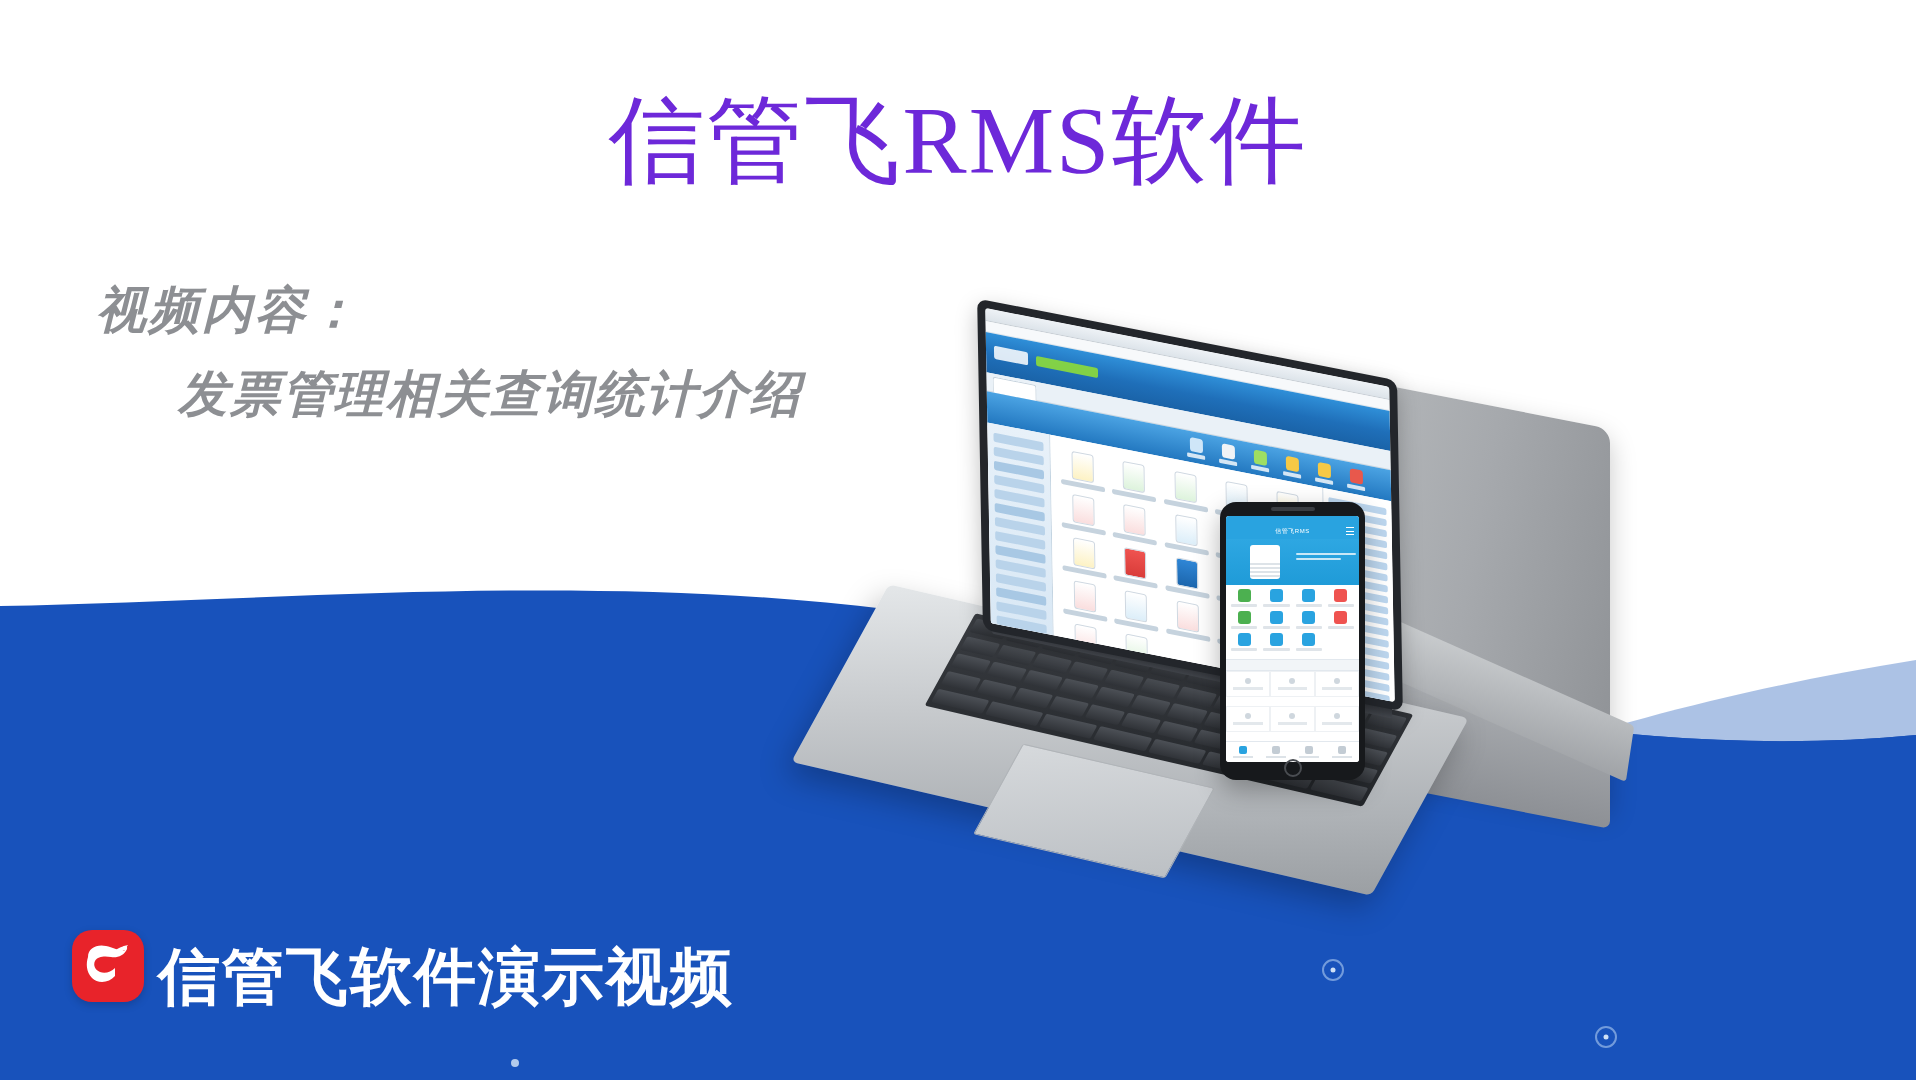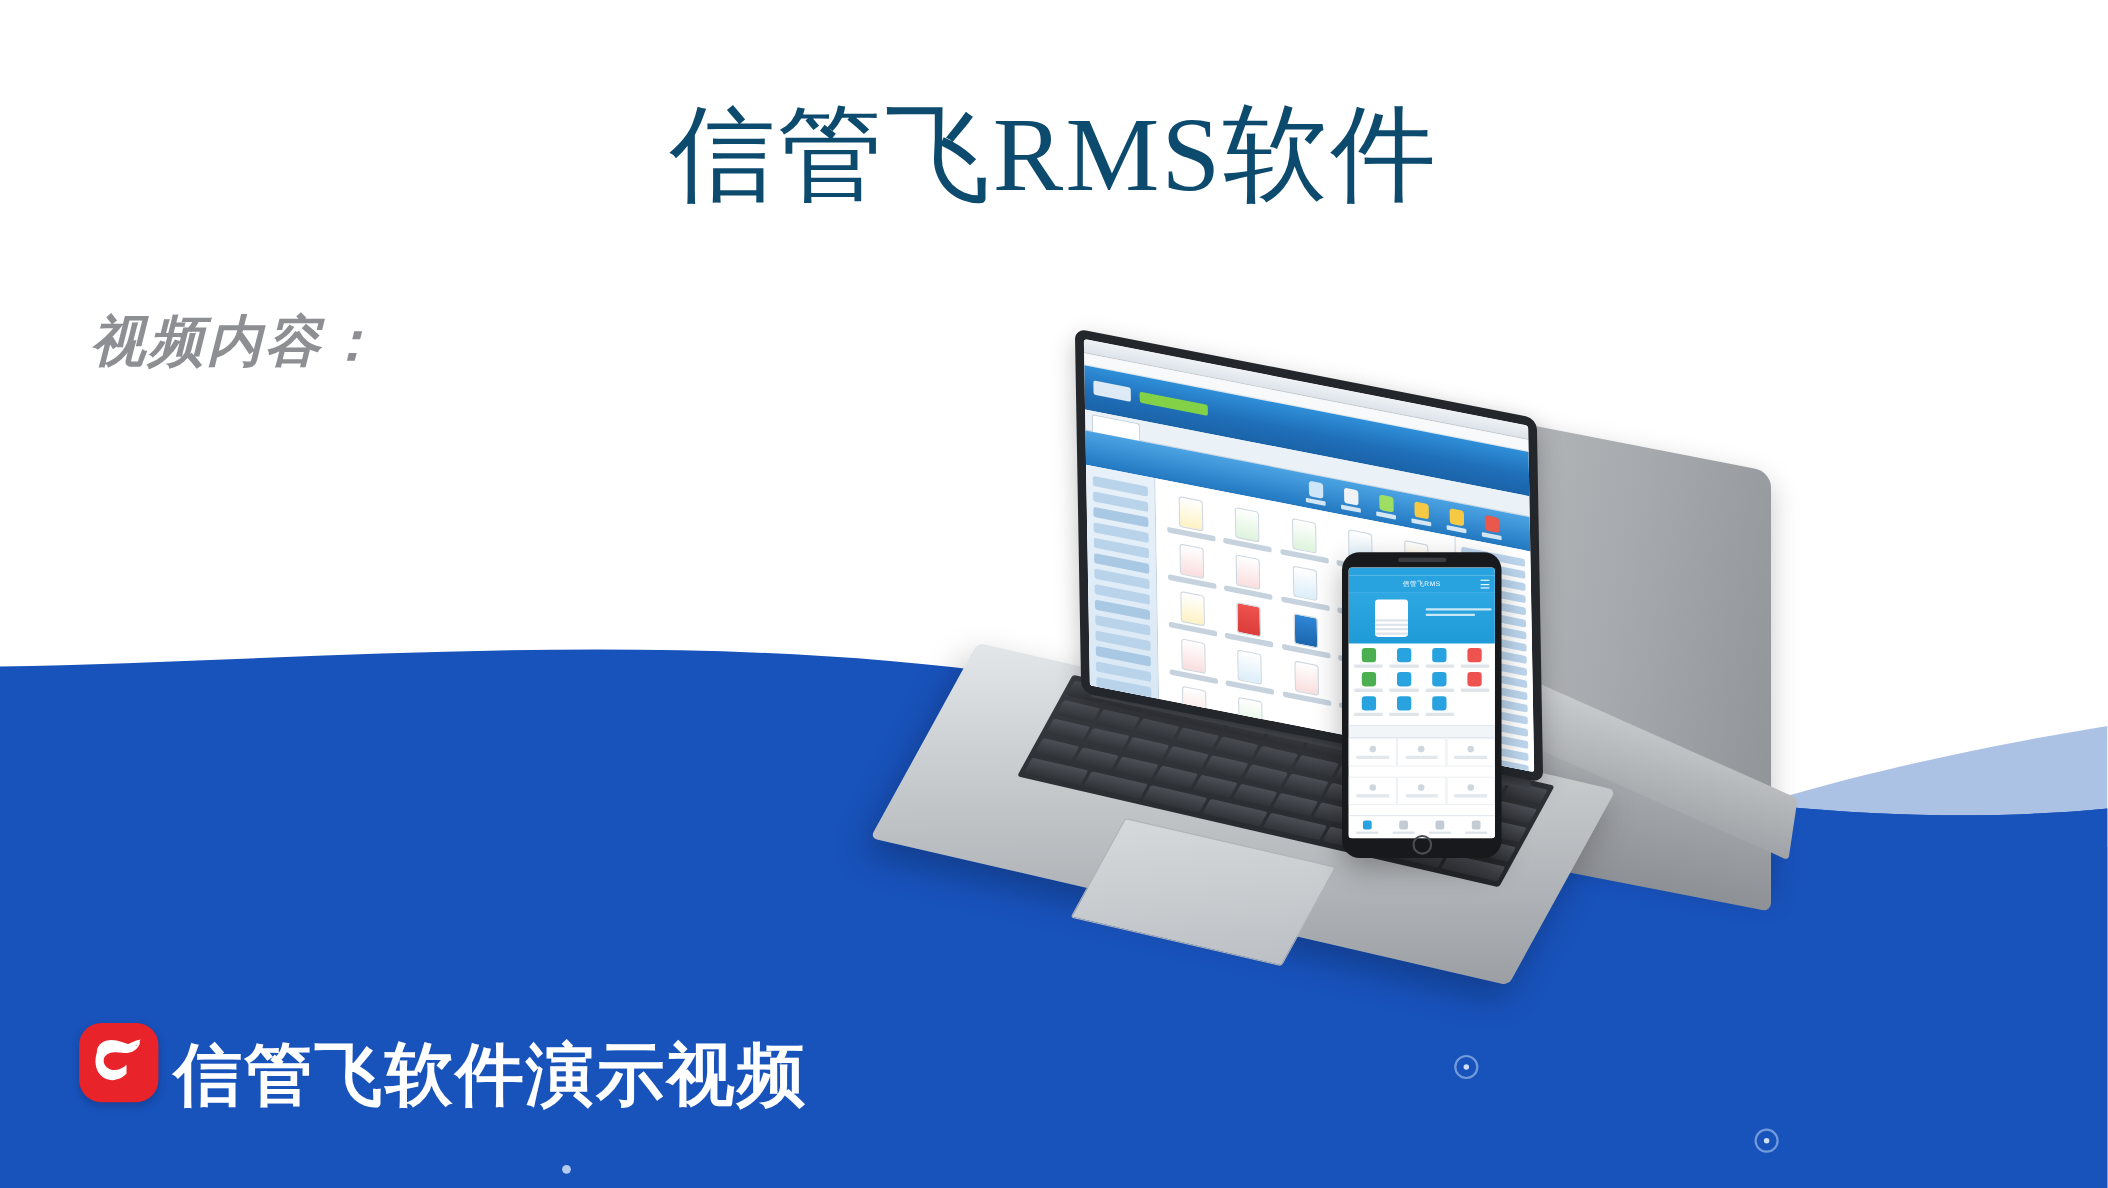--- a/index.html
+++ b/index.html
@@ -11,26 +11,26 @@
   }
   #stage{position:absolute;inset:0;width:1916px;height:1080px;overflow:hidden;background:#fff;}
 
   
   .wave-layer{position:absolute;left:0;top:0;width:1916px;height:1080px;}
 
   
   #title{
     position:absolute;left:0;top:88px;width:1916px;text-align:center;
     font-family:"Liberation Serif","DejaVu Serif",serif;
-    font-size:96px;line-height:1.1;color:#0c4a6e;letter-spacing:2px;
+    font-size:96px;line-height:1.1;color:#6d28d9;letter-spacing:2px;
     white-space:nowrap;
   }
 
   
-  #subtitle{position:absolute;left:82px;top:280px;color:#8d8f93;}
+  #subtitle{position:absolute;left:96px;top:280px;color:#8d8f93;}
   #sub-line1{
     font-size:50px;font-style:italic;font-weight:700;letter-spacing:3px;
     color:#8d8f93;line-height:1.2;white-space:nowrap;
   }
   #sub-line2{
     margin-top:24px;margin-left:82px;
     font-size:50px;font-style:italic;font-weight:700;letter-spacing:2px;
     color:#8d8f93;line-height:1.2;white-space:nowrap;
   }
 
@@ -198,20 +198,21 @@
 
     <path d="M0,690 C300,585 700,565 1060,638 C1400,706 1660,760 1916,735 L1916,1080 L0,1080 Z" fill="#1e50b5"></path>
 
     <path d="M0,606 C330,600 700,560 1060,638 C1400,706 1660,760 1916,735 L1916,1080 L0,1080 Z" fill="#1852bb"></path>
   </svg>
 
   <div id="title">信管飞RMS软件</div>
 
   <div id="subtitle">
     <div id="sub-line1">视频内容：</div>
+    <div id="sub-line2">发票管理相关查询统计介绍</div>
   </div>
 
   <div id="devices">
 
     <div class="lap-back"></div>
     <div class="lap-back-edge"></div>
     <div class="lap-back-base"></div>
 
     <div id="laptop-open">
 

